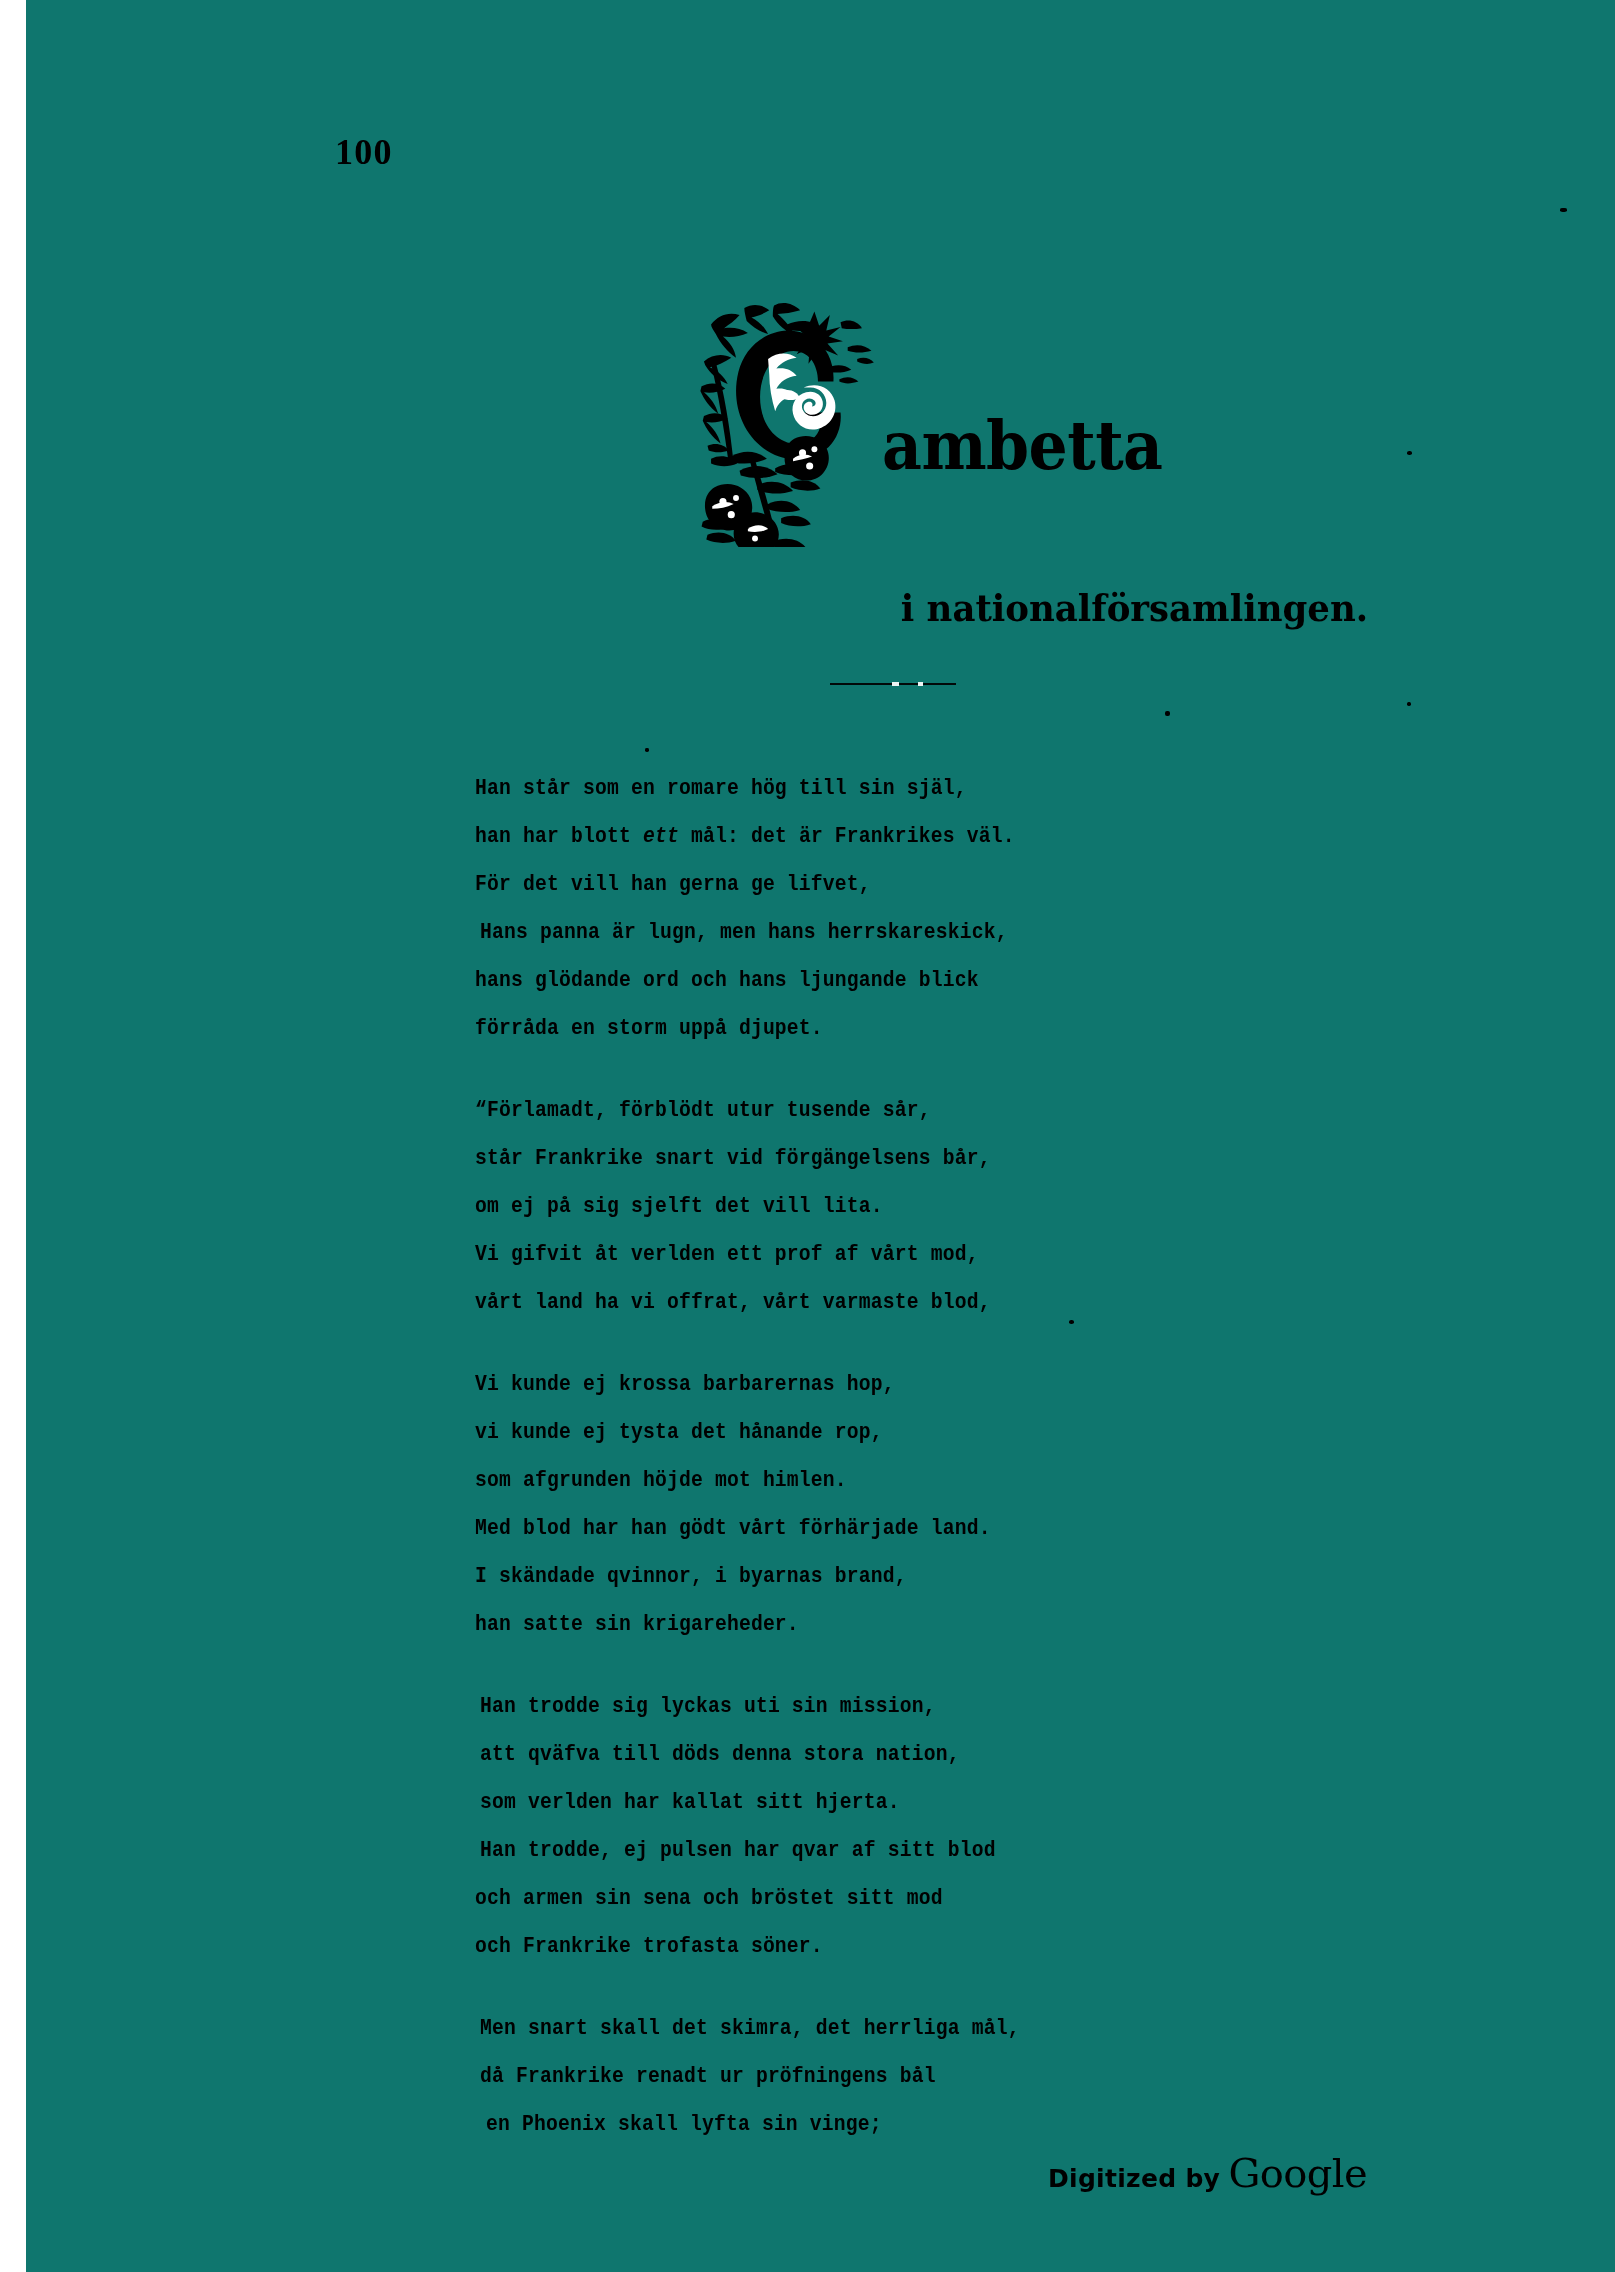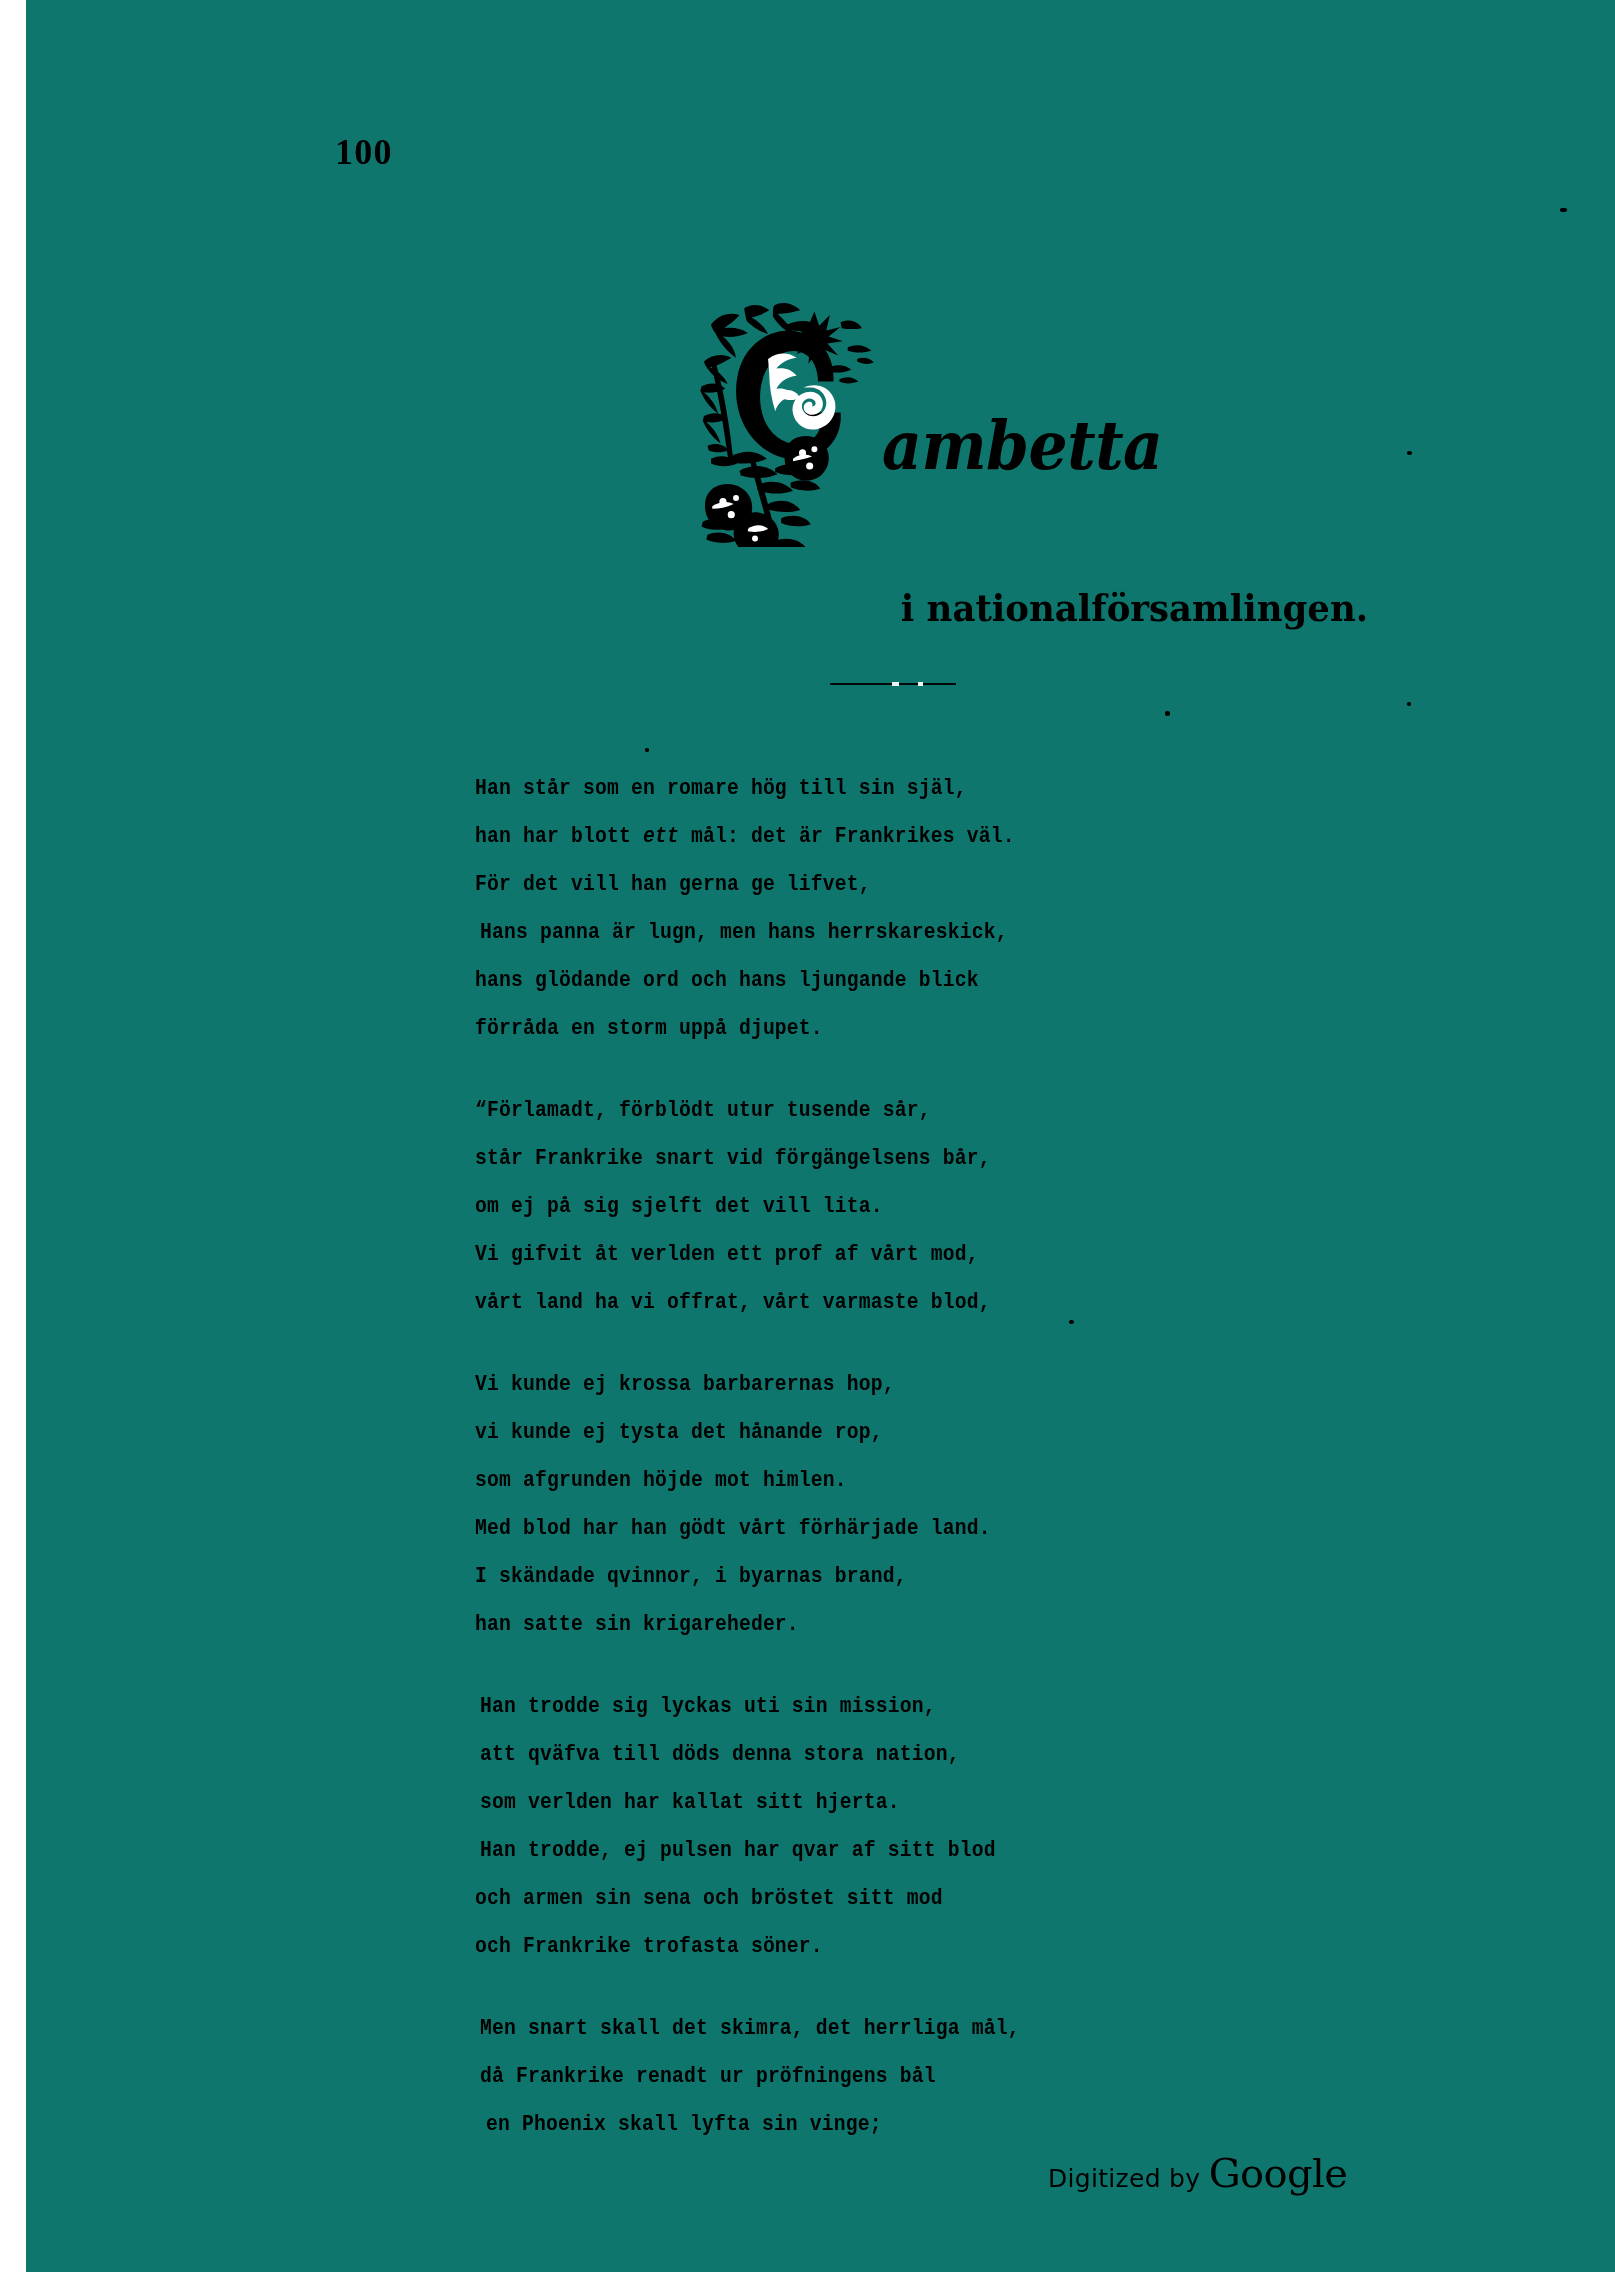--- a/index.html
+++ b/index.html
@@ -34,21 +34,20 @@
     color: #000;
   }
 
   
   .title-block {
     position: absolute;
     left: 0;
     top: 297px;
     width: 1364px;
     height: 250px;
-    font-style: italic;
   }
   .title-inner {
     position: absolute;
     left: 672px;
     top: 0;
     width: 535px;
     height: 250px;
   }
   .drop-cap {
     position: absolute;
@@ -155,21 +154,21 @@
     position: absolute;
     left: 1022px;
     top: 2153px;
     display: flex;
     align-items: baseline;
     color: #000;
   }
   .wm-by {
     font-family: "DejaVu Sans", "Liberation Sans", sans-serif;
     font-size: 25px;
-    font-weight: 400;
+    font-weight: 700;
     letter-spacing: 0.3px;
     margin-right: 8.3px;
     text-align: center;
   }
   .wm-google {
     font-family: "DejaVu Serif", "Liberation Serif", serif;
     font-size: 40px;
     font-weight: 400;
     letter-spacing: -0.6px;
     line-height: 1;

